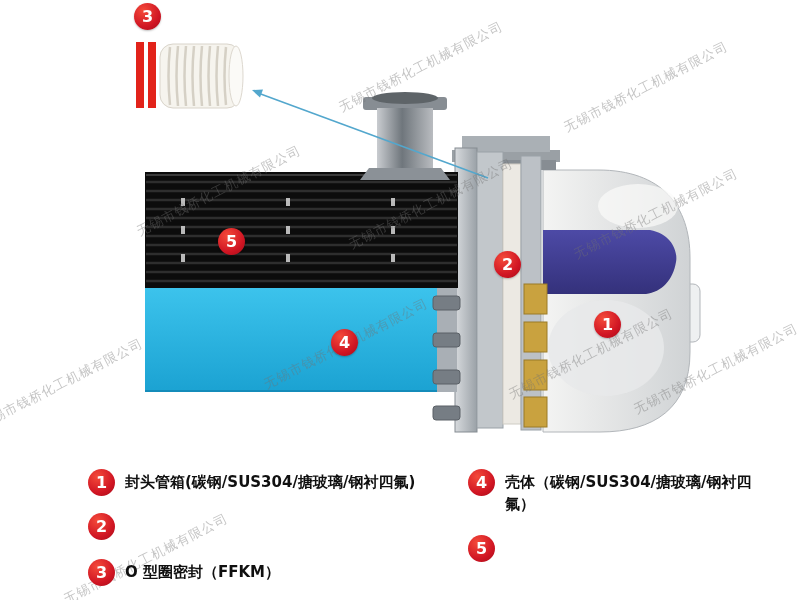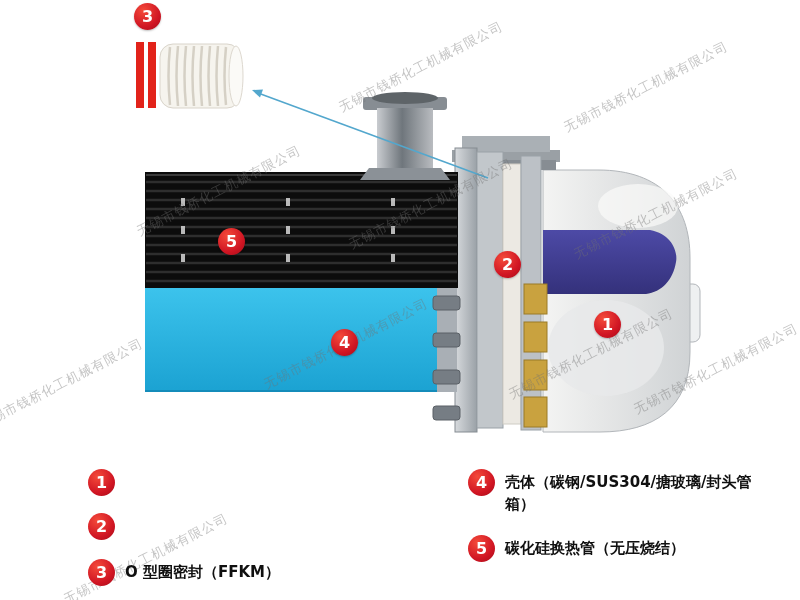--- a/index.html
+++ b/index.html
@@ -170,30 +170,30 @@
   <span class="wm" style="left:55px; top:550px;">无锡市钱桥化工机械有限公司</span>
 
   <div class="callout" style="left:594px; top:311px;">1</div>
   <div class="callout" style="left:494px; top:251px;">2</div>
   <div class="callout" style="left:134px; top:3px;">3</div>
   <div class="callout" style="left:331px; top:329px;">4</div>
   <div class="callout" style="left:218px; top:228px;">5</div>
 
   <div class="legend-row" style="left:88px; top:469px;">
     <div class="legend-num">1</div>
+    <div class="legend-text">封头管箱(碳钢/SUS304/搪玻璃/钢衬四氟)</div>
   </div>
   <div class="legend-row" style="left:88px; top:513px;">
     <div class="legend-num">2</div>
   </div>
   <div class="legend-row" style="left:88px; top:559px;">
     <div class="legend-num">3</div>
     <div class="legend-text">O 型圈密封（FFKM）</div>
   </div>
   <div class="legend-row" style="left:468px; top:469px;">
     <div class="legend-num">4</div>
-    <div class="legend-text w250">壳体（碳钢/SUS304/搪玻璃/封头管箱）</div>
+    <div class="legend-text w250">壳体（碳钢/SUS304/搪玻璃/钢衬四氟）</div>
   </div>
   <div class="legend-row" style="left:468px; top:535px;">
     <div class="legend-num">5</div>
-    <div class="legend-text">碳化硅换热管（无压烧结）</div>
   </div>
 
 </div>
 
 </body></html>

